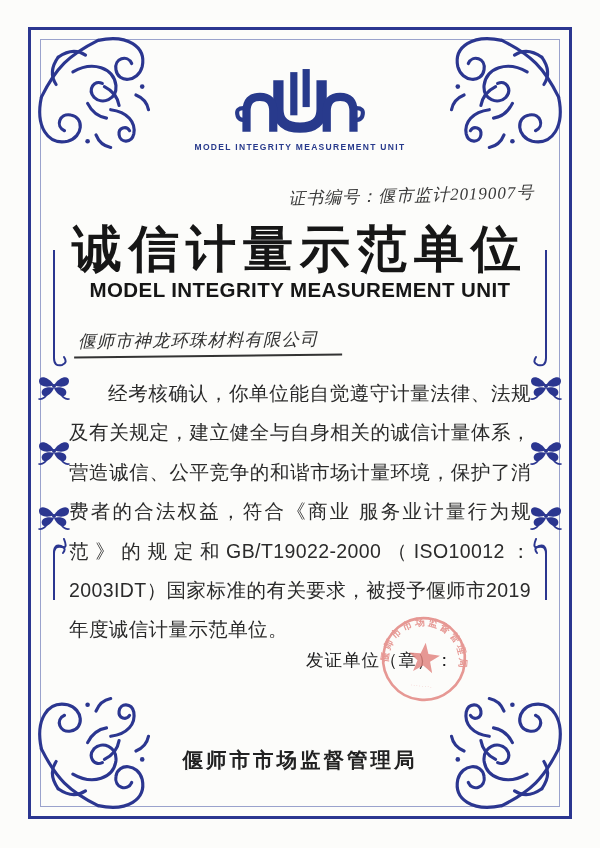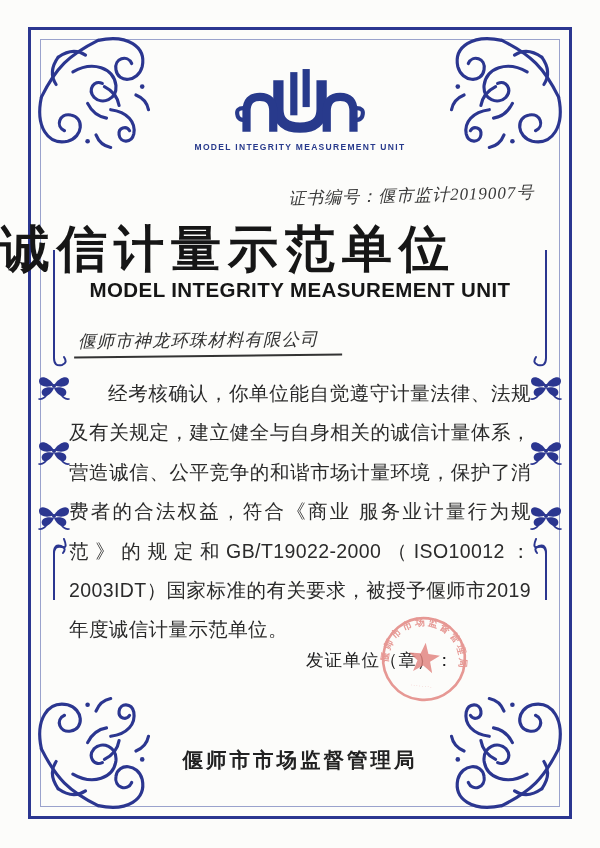--- a/index.html
+++ b/index.html
@@ -25,21 +25,21 @@
   
   .logo-wrap{position:absolute;left:0;top:68px;width:600px;text-align:center;}
   .logo-svg{display:block;margin:0 auto;}
   .logo-caption{margin-top:2px;font-size:8.5px;font-weight:bold;color:#283a8c;
     letter-spacing:1.3px;}
   
   .cert-no{position:absolute;right:66px;top:184px;font-size:17px;
     font-family:cursive;font-style:italic;color:#3a3a3a;
     transform:rotate(-1.5deg);letter-spacing:1px;}
   
-  .title-cn{position:absolute;left:0;top:216px;width:600px;
+  .title-cn{position:absolute;left:0;top:216px;width:600px;text-align:center;
     font-size:50px;font-weight:900;color:#161616;letter-spacing:7px;
     font-family:"Liberation Serif",serif;}
   .title-en{position:absolute;left:0;top:278px;width:600px;text-align:center;
     font-size:20.5px;font-weight:bold;color:#161616;letter-spacing:0.4px;}
   
   .company{position:absolute;left:74px;top:328px;
     font-family:cursive;font-style:italic;font-size:17.5px;color:#333;
     border-bottom:2px solid #333;padding:0 14px 3px 4px;min-width:250px;
     transform:rotate(-0.6deg);letter-spacing:1px;}
   

